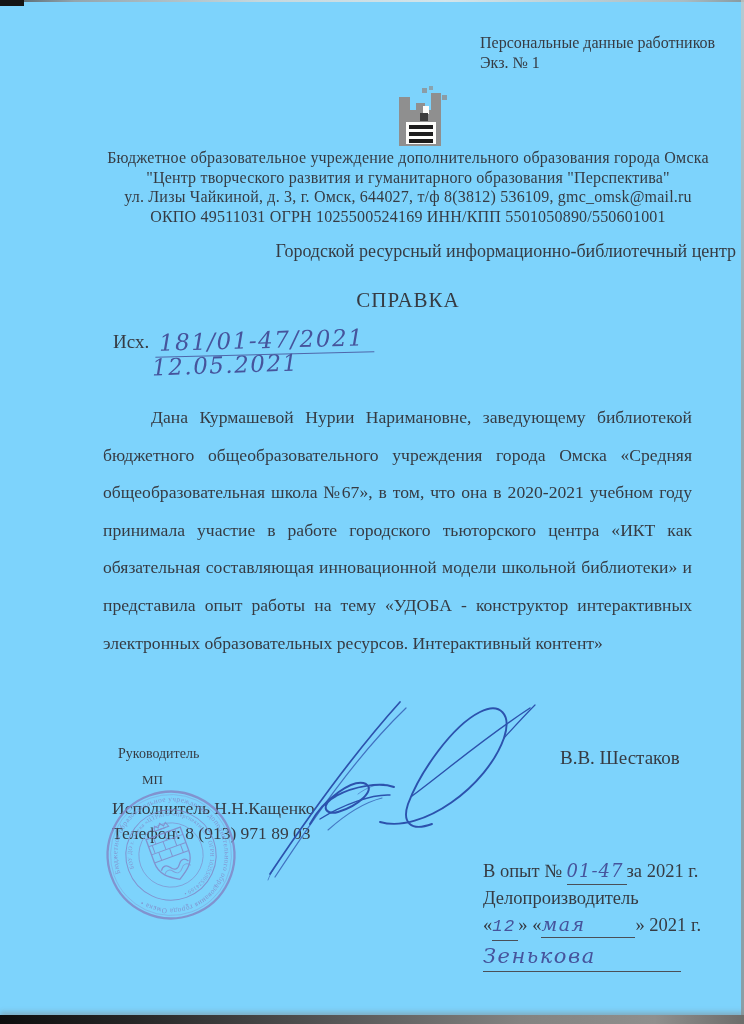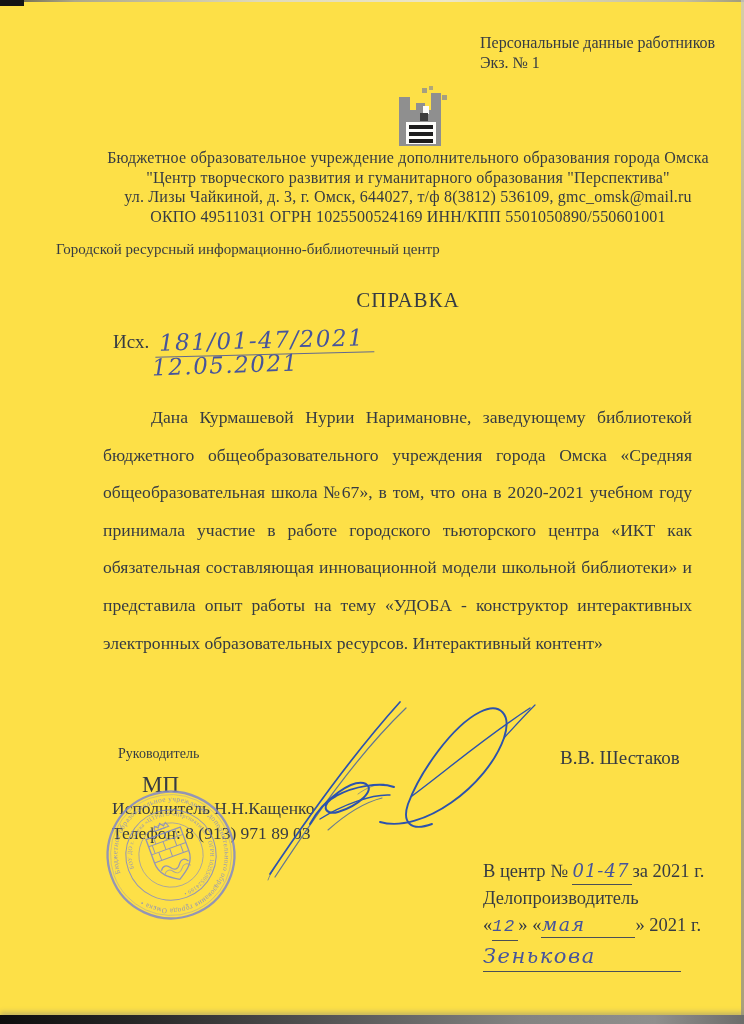--- a/index.html
+++ b/index.html
@@ -1,52 +1,52 @@
 <!DOCTYPE html>
 <html><head>
 <meta charset="utf-8">
 <style>
   * { margin:0; padding:0; box-sizing:border-box; }
   html,body { background:#e8e8e6; }
   .page {
     position:relative; width:744px; height:1024px; margin:0 auto;
-    background:#fde047; overflow:hidden;
+    background:#7dd3fc; overflow:hidden;
     font-family:"Liberation Serif", serif; color:#363b43;
   }
   
   .edge-top { position:absolute; top:0; left:0; right:0; height:2px;
     background:linear-gradient(to right,#3a3a3a,#9a9a9a 10%,#d8d8d5 35%,#e9e9e6 60%,#b5b5b2 92%,#8a8a88); opacity:.8; }
   .corner-mark { position:absolute; top:0; left:0; width:24px; height:6px; background:#141414; }
   .edge-right { position:absolute; top:0; bottom:0; right:0; width:3px;
     background:linear-gradient(to bottom,#c8c8c5,#9b9b98 40%,#8d8d8a); opacity:.75; }
   .edge-bottom { position:absolute; bottom:0; left:0; right:0; height:9px;
     background:linear-gradient(to right,#0d0d0d,#262626 18%,#565656 45%,#838381 70%,#8f8f8d 88%,#6d6d6b);
     box-shadow:0 -3px 5px rgba(130,130,128,.45); }
 
   .classification { position:absolute; left:480px; top:33px; font-size:16px; line-height:20px; }
   .logo { position:absolute; left:393px; top:86px; }
 
   .org-header { position:absolute; left:72px; top:148px; width:672px; text-align:center;
     font-size:16px; line-height:19.5px; letter-spacing:.2px; }
-  .department { position:absolute; left:56px; top:241px; width:672px; text-align:left; font-size:15px; }
+  .department { position:absolute; left:64px; top:241px; width:672px; text-align:right; font-size:18px; }
   .doc-title { position:absolute; left:72px; top:288px; width:672px; text-align:center;
     font-size:21px; letter-spacing:1px; }
 
   .hw { font-family:"DejaVu Serif", serif; font-style:italic; color:#46549c; letter-spacing:1.5px; }
 
   .ref-line { position:absolute; left:113px; top:327px; font-size:19px; }
   .ref-number { display:inline-block; font-size:23px; margin-left:6px; padding:0 10px 1px 4px;
     border-bottom:1.8px solid rgba(70,84,156,.85); transform:rotate(-1.5deg); }
   .ref-date { position:absolute; left:152px; top:352px; font-size:23px; transform:rotate(-2deg); }
 
   .body-par { position:absolute; left:103px; top:399px; width:589px;
     font-size:17.6px; line-height:37.6px; text-align:justify; text-indent:48px; }
 
   .pos-title { position:absolute; left:118px; top:746px; font-size:14px;text-align:center; }
-  .seal-mark { position:absolute; left:142px; top:772px; font-size:23px; }
+  .seal-mark { position:absolute; left:142px; top:772px; font-size:13px; }
   .signer-name { position:absolute; left:560px; top:747px; font-size:19px; }
   .executor { position:absolute; left:112px; top:796px; font-size:17.5px; line-height:25px; }
 
   .stamp { position:absolute; left:100px; top:784px; transform:rotate(-20deg); opacity:.85; }
   .signature { position:absolute; left:262px; top:686px; }
 
   .filing { position:absolute; left:483px; top:858px; font-size:18.5px; line-height:26px; }
   .filing-row { white-space:nowrap; }
   .uline { display:inline-block; border-bottom:1.4px solid #4a4f57; }
   .case-num { width:60px; font-size:18px; letter-spacing:1px; }
@@ -163,21 +163,21 @@
     </g>
     <g fill="#8289c8" font-size="7" font-family="Liberation Serif, serif">
       <text x="70" y="132">*</text>
       <text x="38" y="122">+</text>
       <text x="104" y="122">+</text>
     </g>
   </svg>
 
   <div class="filing">
     <div class="filing-row">
-      <span>В центр №</span>
+      <span>В опыт №</span>
       <span class="uline case-num hw">01-47</span><span>за 2021 г.</span>
     </div>
     <div class="filing-row">Делопроизводитель</div>
     <div class="filing-row">
       <span>«</span><span class="uline day-num hw">12</span><span>» «</span><span class="uline month-word hw">мая</span><span>» 2021 г.</span>
     </div>
     <div class="filing-row">
       <span class="uline clerk-sig hw">Зенькова</span>
     </div>
   </div>

